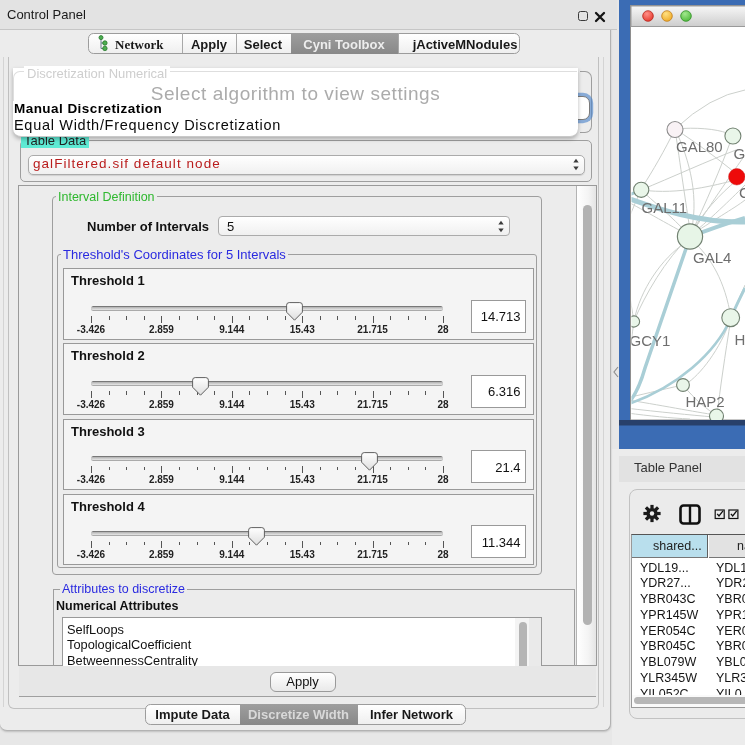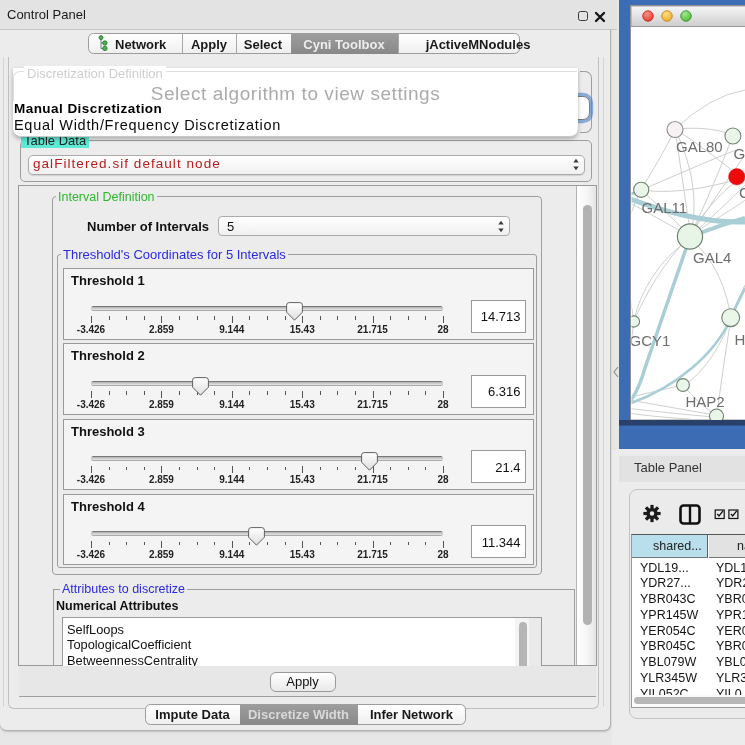--- a/index.html
+++ b/index.html
@@ -29,25 +29,25 @@
   <div class="abs" style="left:182px;top:33px;width:1px;height:20px;background:#a8a8a8;"></div>
   <div class="abs" style="left:236px;top:33px;width:1px;height:20px;background:#a8a8a8;"></div>
   <div class="abs" style="left:290.5px;top:32.5px;width:107px;height:21px;background:linear-gradient(180deg,#9e9e9e,#888888);"></div>
   <div class="abs" style="left:397.5px;top:33px;width:1px;height:20px;background:#a8a8a8;"></div>
   <svg class="abs" style="left:97px;top:34px;" width="13" height="18">
     <path d="M4,4 L4,14.5 M4,9 L7.7,9 M4,14.5 L7.7,14.5" stroke="#6a7a8a" stroke-width="1" fill="none"></path>
     <circle cx="4" cy="3.6" r="2" fill="#4caf50" stroke="#2e7d32" stroke-width="0.9"></circle>
     <circle cx="7.9" cy="9" r="2.2" fill="#4caf50" stroke="#2e7d32" stroke-width="0.9"></circle>
     <circle cx="7.9" cy="14.4" r="2.2" fill="#4caf50" stroke="#2e7d32" stroke-width="0.9"></circle>
   </svg>
-  <div class="txt" style="left:115px;top:37px;font-size:13px;font-weight:bold;color:#191919;">Network</div>
+  <div class="txt" style="left:115px;top:37px;font-size:13px;font-weight:bold;color:#191919;font-family:Liberation Serif, serif;">Network</div>
   <div class="txt" style="left:182px;top:37px;width:54px;text-align:center;font-size:13px;font-weight:bold;color:#191919;">Apply</div>
   <div class="txt" style="left:236px;top:37px;width:54px;text-align:center;font-size:13px;font-weight:bold;color:#191919;">Select</div>
   <div class="txt" style="left:290.5px;top:37px;width:107px;text-align:center;font-size:13px;font-weight:bold;color:#ededed;">Cyni Toolbox</div>
-  <div class="txt" style="left:417px;top:37px;width:122px;text-align:center;font-size:13px;font-weight:bold;color:#191919;">jActiveMNodules</div>
+  <div class="txt" style="left:404px;top:37px;width:122px;text-align:center;font-size:13px;font-weight:bold;color:#191919;">jActiveMNodules</div>
 
   <div class="abs" style="left:3px;top:57px;width:1px;height:650px;background:#d4d4d4;"></div>
   <div class="abs" style="left:603px;top:57px;width:1px;height:650px;background:#d4d4d4;"></div>
 
   <div class="abs" style="left:7.5px;top:57px;width:591px;height:651.5px;border:1px solid #c0c0c0;border-top:none;border-radius:0 0 6px 6px;box-sizing:border-box;background:#ececec;"></div>
 
   <div class="abs" style="left:580px;top:71px;width:12px;height:62px;border:1px solid #9e9e9e;border-left:none;border-radius:0 7px 7px 0;box-sizing:border-box;"></div>
 
   <div class="abs" style="left:578px;top:92px;width:16px;height:33px;overflow:hidden;">
     <div class="abs" style="left:-16px;top:4px;width:28px;height:24px;background:#fff;border:1px solid #7a7a7a;border-radius:7px;box-shadow:0 0 0 3.2px rgba(74,130,202,0.62);box-sizing:border-box;"></div>
@@ -433,18 +433,18 @@
       <div class="txt" style="left:640px;top:686.5px;font-size:12.5px;color:#151515;">YIL052C</div>
       <div class="txt" style="left:716px;top:686.5px;font-size:12.5px;color:#151515;">YIL0</div>
     </div>
 
   <div class="abs" style="left:632px;top:694.5px;width:113px;height:12px;background:#fafafa;"></div>
   <div class="abs" style="left:633.5px;top:696.5px;width:115px;height:7.5px;background:#b7b7b7;border-radius:4px;"></div>
 
   <div class="abs" style="left:13px;top:68px;width:565px;height:67.5px;background:#ffffff;border-radius:0 0 8px 8px;border-bottom:1px solid #c9c9c9;box-shadow:0 2px 4px rgba(0,0,0,0.28);"></div>
 
   <div class="abs" style="left:13px;top:71px;width:564px;height:30px;border:1px solid #dedede;border-bottom:none;border-right:none;border-radius:7px 0 0 0;box-sizing:border-box;"></div>
-  <div class="txt" style="left:24px;top:66px;background:#fff;padding:0 3px;font-size:13px;color:#cecece;">Discretization Definition</div>
+  <div class="txt" style="left:24px;top:66px;background:#fff;padding:0 3px;font-size:13px;color:#cecece;">Discretization Numerical</div>
   <div class="txt" style="left:0;top:83px;width:591px;text-align:center;font-size:19px;letter-spacing:0.55px;color:#ababab;">Select algorithm to view settings</div>
   <div class="txt" style="left:14px;top:100.5px;font-size:13.5px;letter-spacing:0.45px;font-weight:bold;color:#000;">Manual Discretization</div>
   <div class="txt" style="left:14px;top:116.5px;font-size:14.5px;letter-spacing:0.7px;color:#0a0a0a;">Equal Width/Frequency Discretization</div>
 
 </div>
 
 </body></html>

